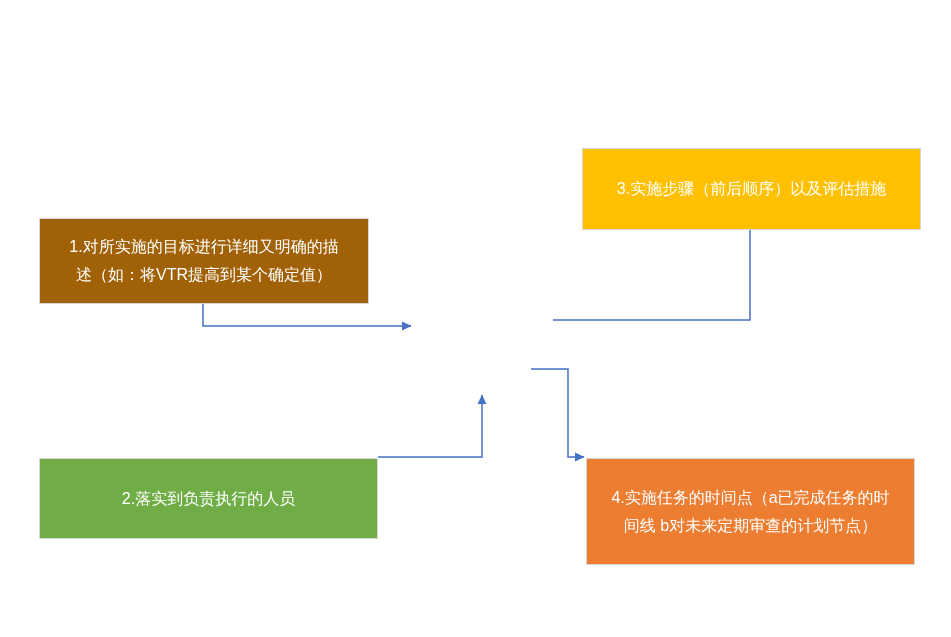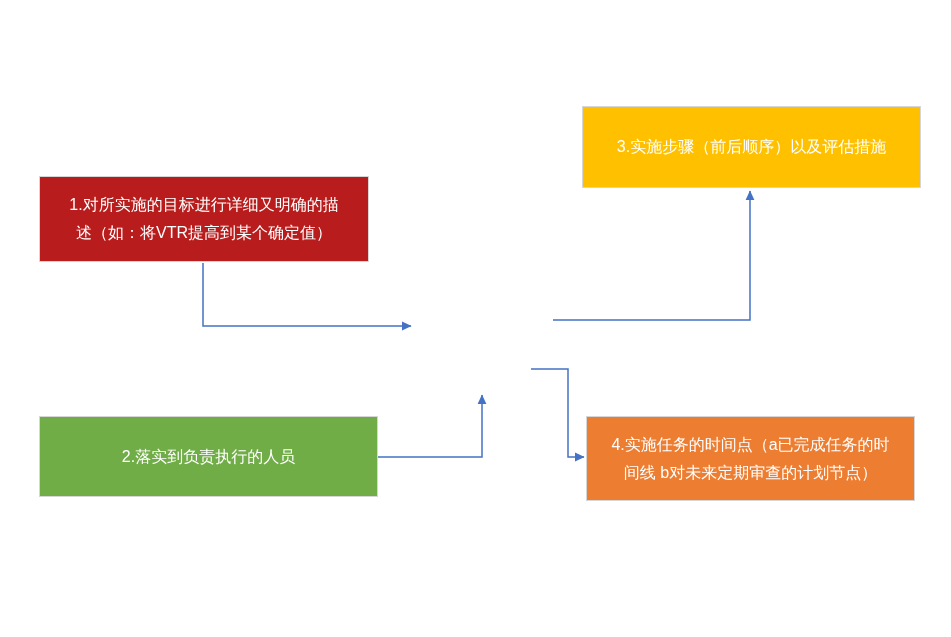--- a/index.html
+++ b/index.html
@@ -40,25 +40,26 @@
   .node .label {
     white-space: pre-line;
     display: block;
     width: 100%;
   }
   .rect {
     border: 1px solid #d6d6d6;
     font-size: 16px;
     line-height: 28px;
     padding: 2px 8px;
+    margin-top: 42px;
   }
   .box1 { left: 39px;  top: 176px; width: 330px; height: 86px; background: #ED7D31; }
   .box2 { left: 39px;  top: 416px; width: 339px; height: 81px; background: #70AD47; }
   .box3 { left: 582px; top: 106px; width: 339px; height: 82px; background: #FFC000; }
-  .box4 { left: 586px; top: 416px; width: 329px; height: 85px; background: #ED7D31; }
+  .box4 { left: 586px; top: 416px; width: 329px; height: 107px; background: #ED7D31; }
   .center-circle {
     left: 412px;
     top: 250px;
     width: 141px;
     height: 142px;
     border-radius: 50%;
     background: #4472C4;
     font-size: 17px;
     line-height: 24px;
   }
@@ -74,21 +75,21 @@
         <path d="M0,0.6 L9.6,5 L0,9.4 Z" fill="#4472C4"></path>
       </marker>
     </defs>
 
   <polyline points="203,263 203,326 411,326" class="connector" marker-end="url(#arrowhead)" style="stroke: rgb(68, 114, 196);"></polyline>
       <polyline points="553,320 750,320 750,191" class="connector" marker-end="url(#arrowhead)" style="stroke: rgb(68, 114, 196);"></polyline>
       <polyline points="378,457 482,457 482,395" class="connector" marker-end="url(#arrowhead)" style="stroke: rgb(68, 114, 196);"></polyline>
       <polyline points="531,369 568,369 568,457 584,457" class="connector" marker-end="url(#arrowhead)" style="stroke: rgb(68, 114, 196);"></polyline>
     </svg>
 
-  <div class="node rect box1" style="background-color: #b91c1c;">
+  <div class="node rect box1" style="background-color: #a16207;">
     <span class="label">1.对所实施的目标进行详细又明确的描
 述（如：将VTR提高到某个确定值）</span>
   </div>
 
   <div class="node rect box3" style="background-color: rgb(255, 192, 0);">
     <span class="label">3.实施步骤（前后顺序）以及评估措施</span>
   </div>
 
   <div class="node rect box2" style="background-color: rgb(112, 173, 71);">
     <span class="label">2.落实到负责执行的人员</span>

